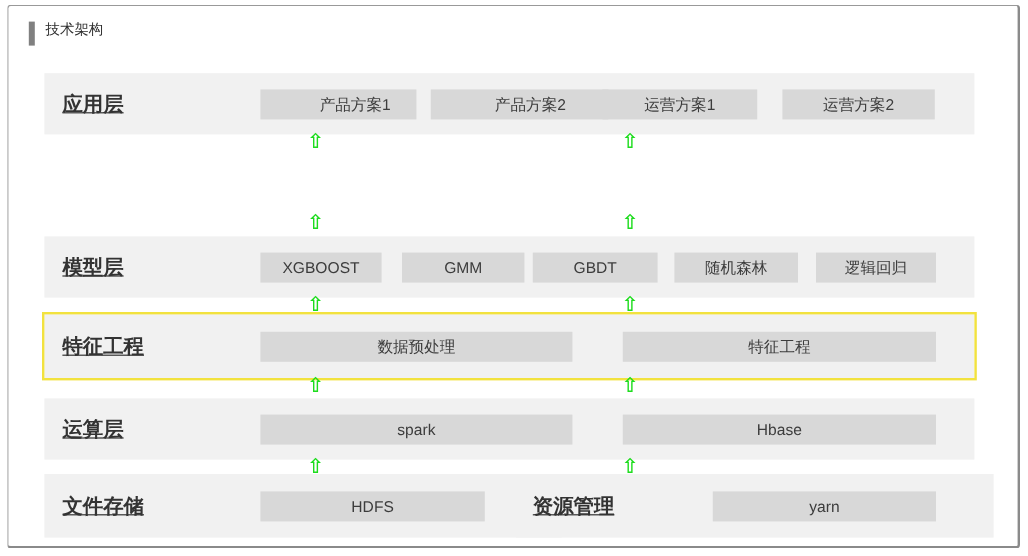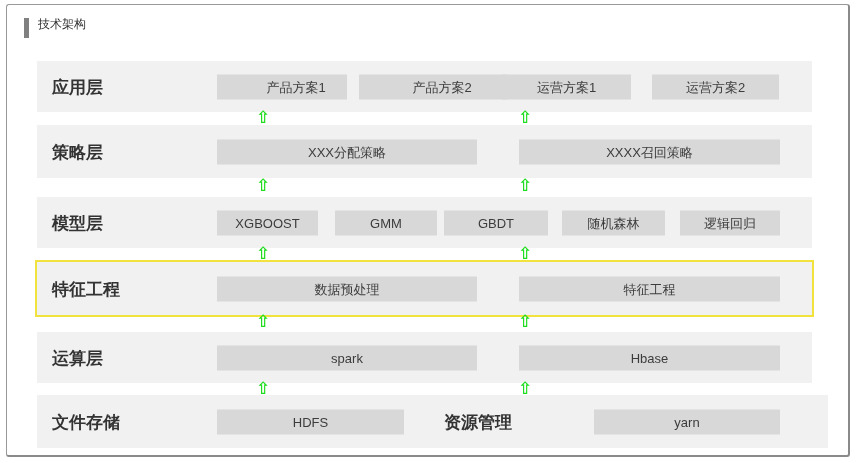--- a/index.html
+++ b/index.html
@@ -10,21 +10,21 @@
   .page-title{position:absolute;left:31px;top:11px;font-size:12px;font-weight:normal;color:#2f2f2f;}
   .row{position:absolute;left:30px;width:775px;background:#f1f1f1;}
   .row-1{top:56px;height:51px;}
   .row-2{top:120px;height:53px;}
   .row-3{top:192px;height:51px;}
   .row-4{top:257px;height:53px;outline:2px solid #f2e23e;}
   .row-5{top:327px;height:51px;}
   .row-6a{top:390px;height:53px;left:30px;width:431px;}
   .row-6b{top:390px;height:53px;left:423px;width:382px;padding-left:16px;}
   .layer-label{position:absolute;left:15px;top:50%;transform:translateY(-50%);
-               font-size:17px;font-weight:bold;color:#333;white-space:nowrap;}
+               font-size:17px;font-weight:bold;color:#333;white-space:nowrap;text-decoration:underline;}
   .box{position:absolute;top:50%;transform:translateY(-50%);height:25px;line-height:25px;
        background:#d8d8d8;color:#3c3c3c;font-size:13px;text-align:center;white-space:nowrap;overflow:hidden;}
   .arrow{position:absolute;width:22px;text-align:center;font-size:17px;line-height:17px;
          color:#1edc1e;font-weight:bold;}
   .ar-c1{left:245px;} .ar-c2{left:507px;}
   .ar-g1{top:104px;} .ar-g2{top:172px;} .ar-g3{top:240px;} .ar-g4{top:308px;} .ar-g5{top:375px;}
 </style>
 </head>
 <body>
 
@@ -35,25 +35,20 @@
     <div class="page-title">技术架构</div>
 
     <div class="row row-1">
       <span class="layer-label">应用层</span>
       <span class="box" style="left:180px;width:102px;padding-left:28px;">产品方案1</span>
       <span class="box" style="left:322px;width:130px;padding-left:18px;">产品方案2</span>
       <span class="box" style="left:465px;width:129px;">运营方案1</span>
       <span class="box" style="left:615px;width:127px;">运营方案2</span>
     </div>
 
-    <div class="row row-2">
-      <span class="layer-label">策略层</span>
-      <span class="box" style="left:180px;width:260px;">XXX分配策略</span>
-      <span class="box" style="left:482px;width:261px;">XXXX召回策略</span>
-    </div>
 
     <div class="row row-3">
       <span class="layer-label">模型层</span>
       <span class="box" style="left:180px;width:101px;">XGBOOST</span>
       <span class="box" style="left:298px;width:102px;">GMM</span>
       <span class="box" style="left:407px;width:104px;">GBDT</span>
       <span class="box" style="left:525px;width:103px;">随机森林</span>
       <span class="box" style="left:643px;width:100px;">逻辑回归</span>
     </div>
 

